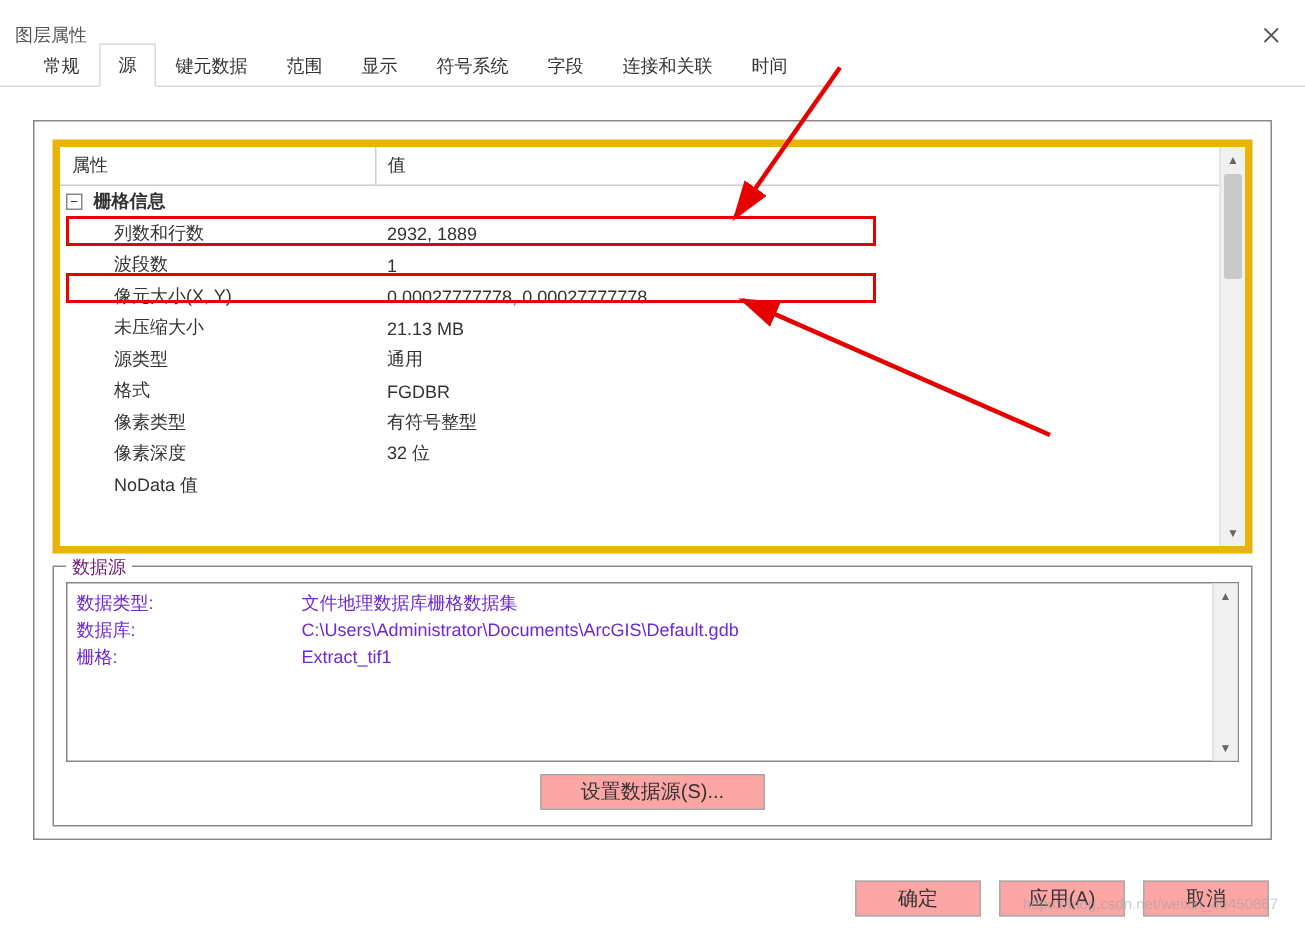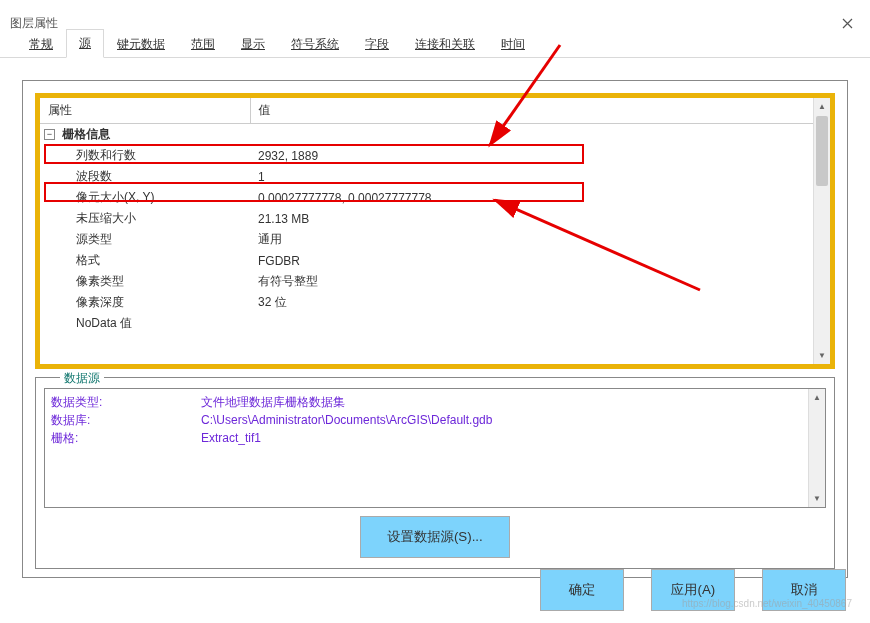--- a/index.html
+++ b/index.html
@@ -40,21 +40,20 @@
     border-bottom: 1px solid #d9d9d9;
   }
   .tab {
     padding: 5px 12px;
     color: #333;
     cursor: pointer;
     border: 1px solid transparent;
     border-bottom: none;
     position: relative;
     top: 1px;
-    text-decoration: underline;
   }
   .tab.active {
     background: #fff;
     border: 1px solid #d9d9d9;
     border-bottom: 1px solid #fff;
   }
   .content {
     padding: 22px 22px 8px 22px;
   }
   .panel {
@@ -125,60 +124,60 @@
     pointer-events: none;
   }
   .group-box {
     margin-top: 8px;
     border: 1px solid #888;
     position: relative;
     padding: 10px 8px 8px 8px;
   }
   .group-box .legend {
     position: absolute;
-    top: -8px; left: 24px;
+    top: -8px; left: 8px;
     background: #fff;
     padding: 0 4px;
-    color: #0f766e;
+    color: #701a75;
     font-family: Liberation Serif, serif;
   }
   .ds-inner {
     border: 1px solid #888;
     height: 120px;
     display:flex;
   }
   .ds-body{
     flex:1;
     padding: 4px 6px;
     line-height: 18px;
     color:#6d28d9;
   }
   .ds-row{display:flex;}
   .ds-label{width:150px;}
   .btn {
     min-width: 84px;
-    height: 42px;
+    height: 24px;
     padding: 0 14px;
     border: 1px solid #aaa;
-    background: #7dd3fc;
+    background: #fca5a5;
     color: #333;
     cursor: pointer;
     display:inline-flex;align-items:center;justify-content:center;
   }
   .btn.wide{min-width:150px;}
   .center-btn-row{
     text-align:center;
     padding:8px 0 2px 0;
   }
   .dialog-buttons{
     position:absolute;
     right: 24px;
     bottom: 12px;
     display:flex;
-    gap: 27px;
+    gap: 12px;
   }
   .annot-arrow {
     position: absolute;
     pointer-events: none;
   }
   .watermark{
     position:absolute;
     right: 18px;
     bottom: 14px;
     color: rgba(160,160,160,0.55);

